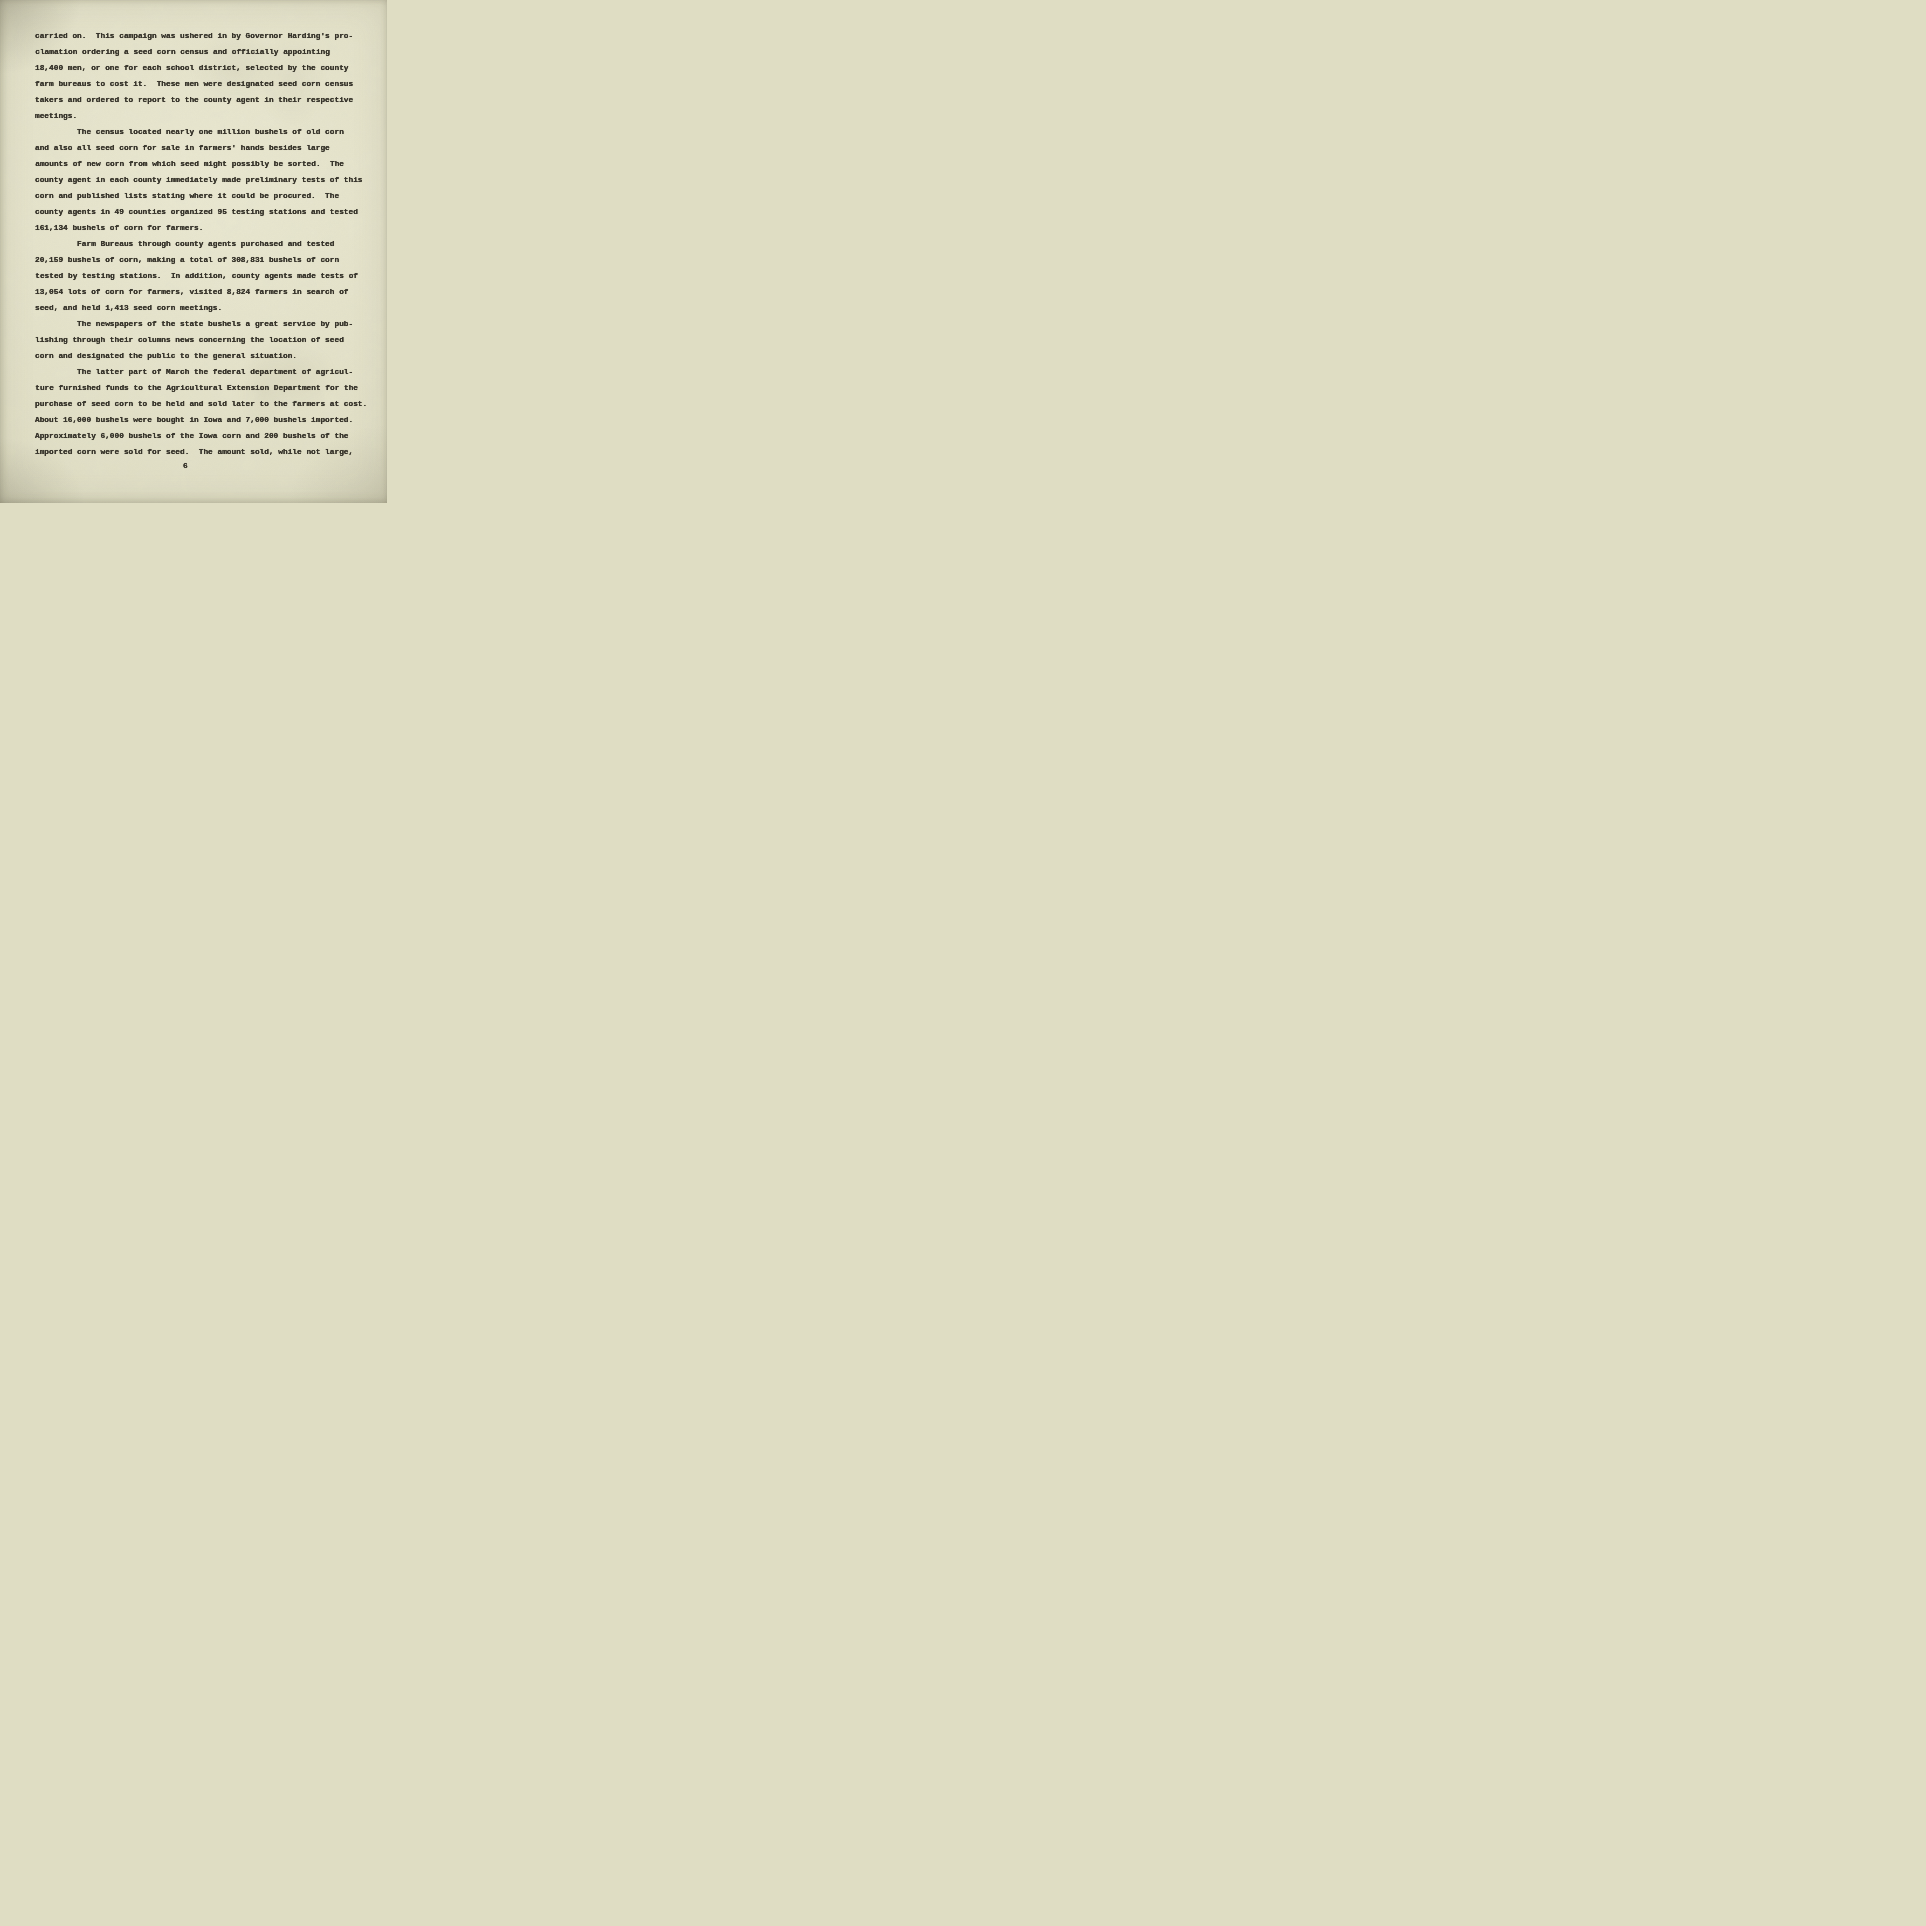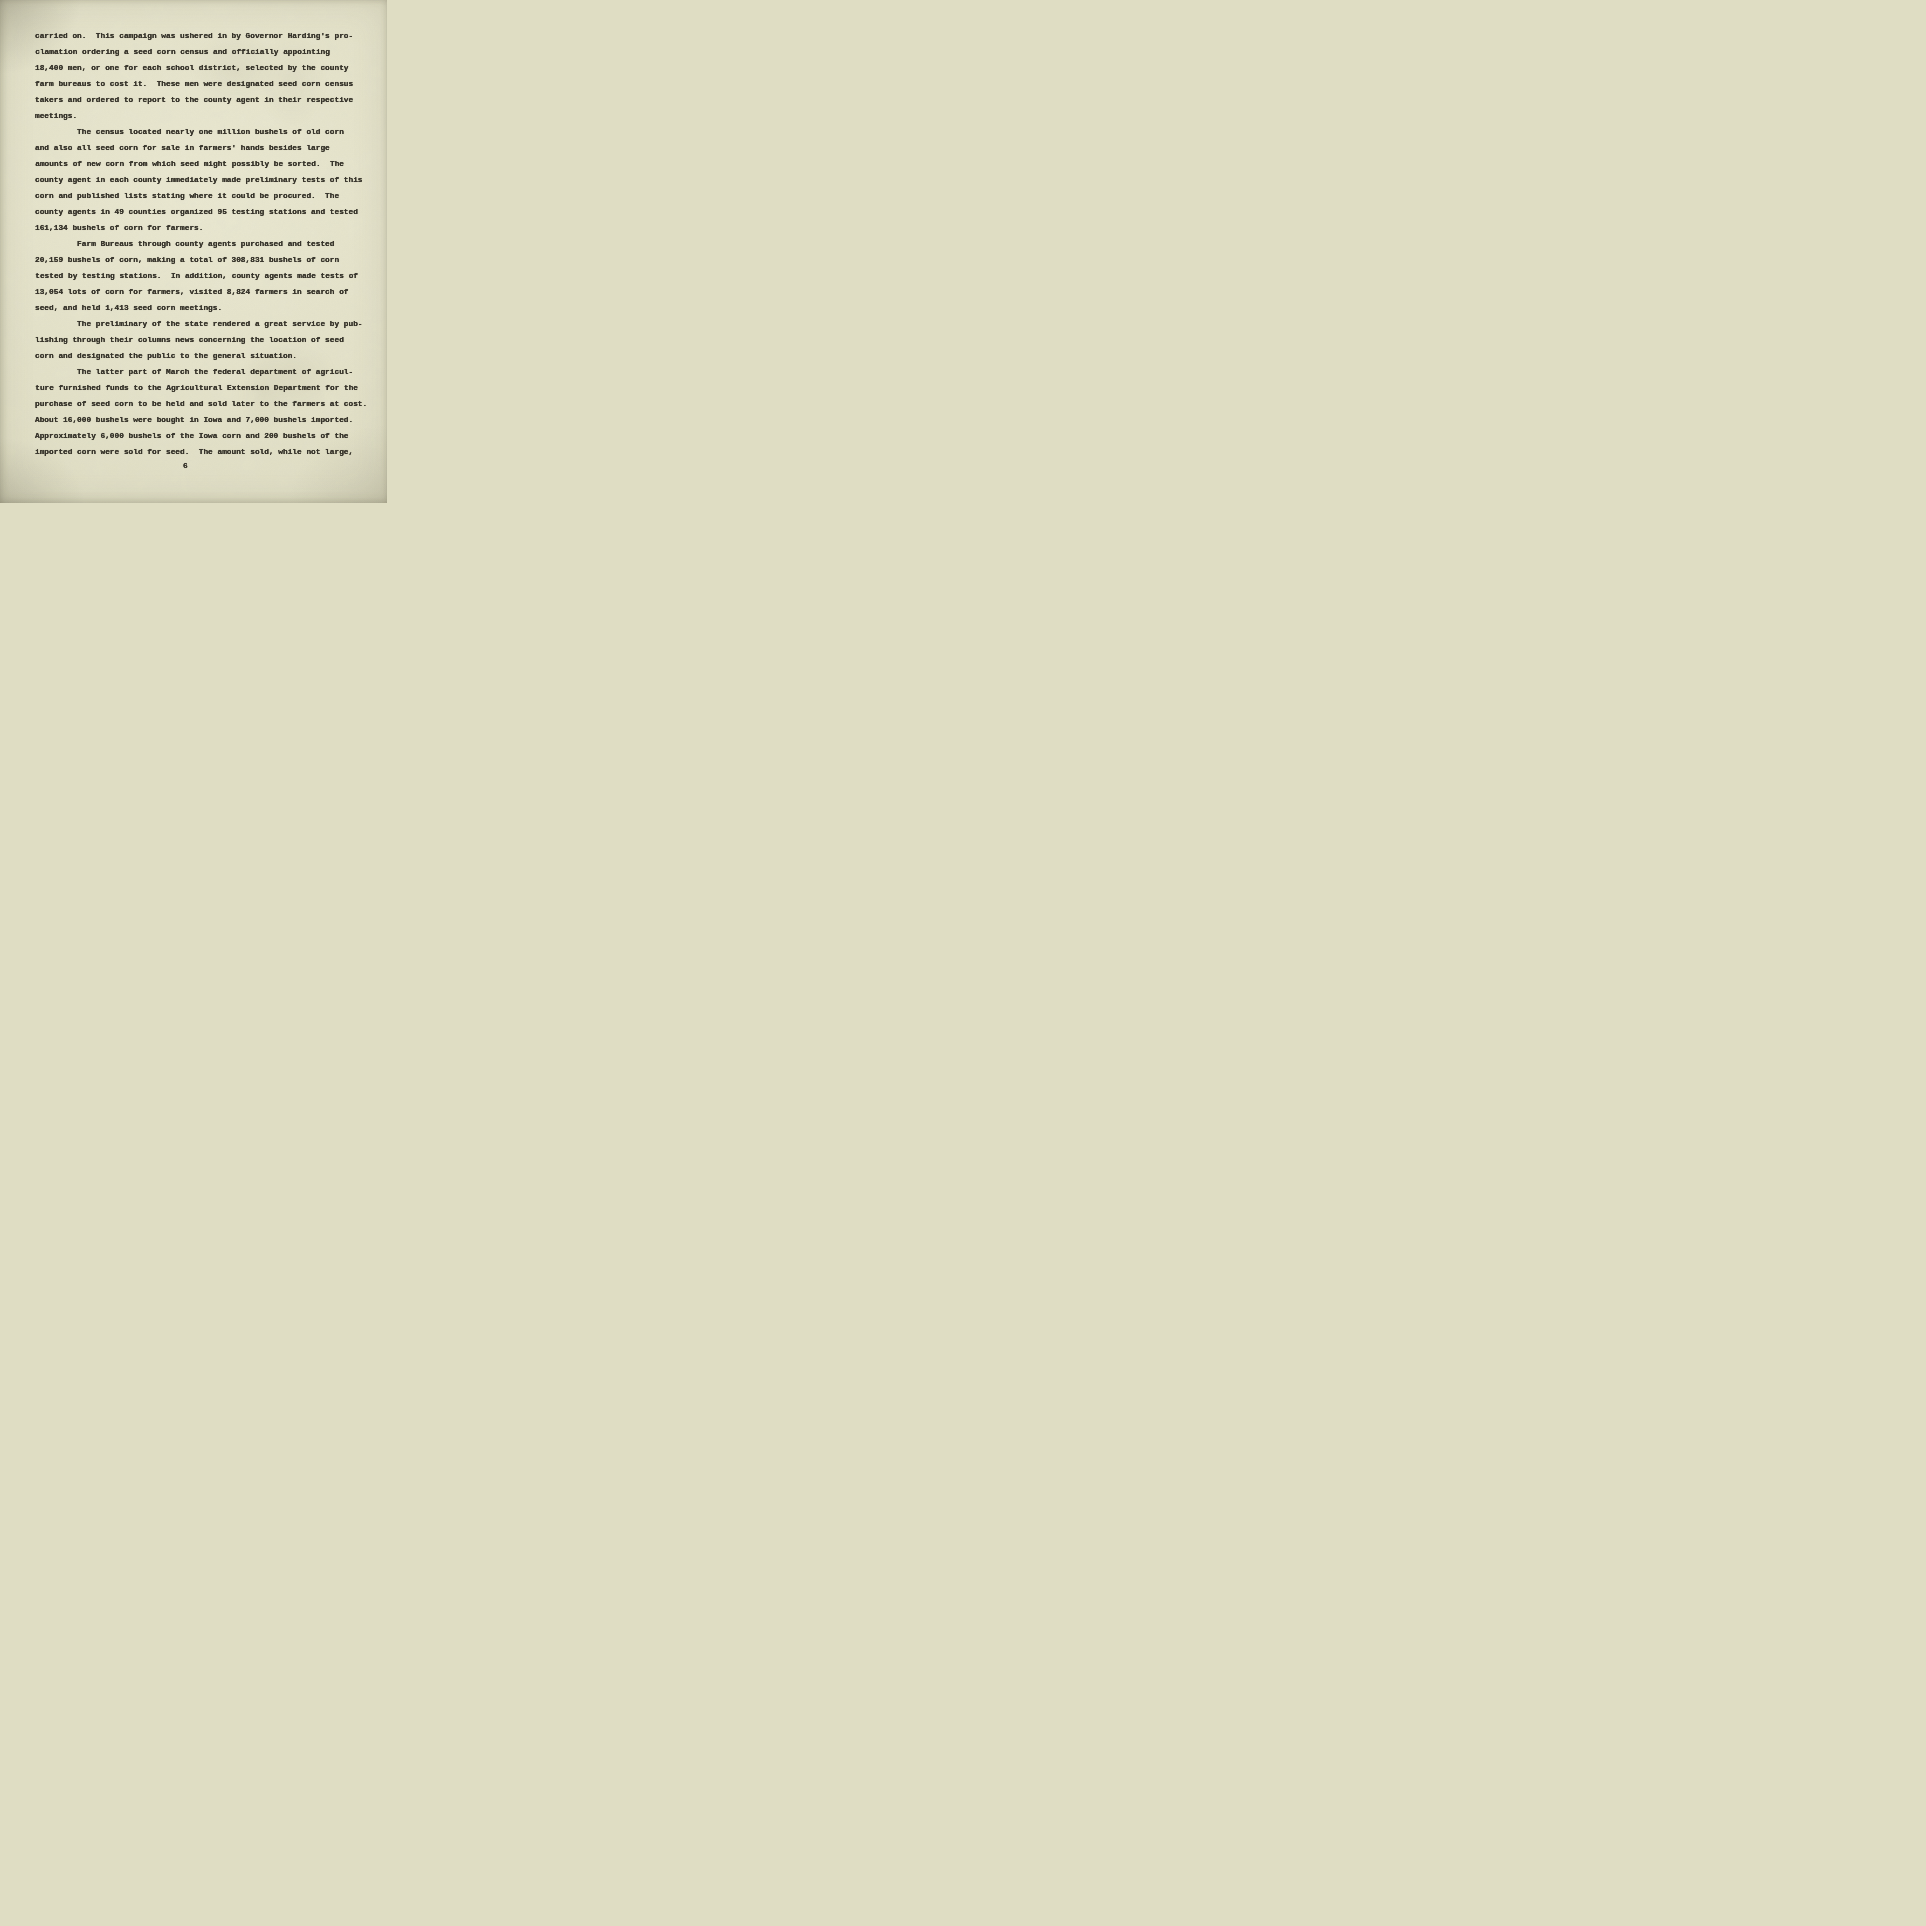--- a/index.html
+++ b/index.html
@@ -146,21 +146,21 @@
       <div class="line">amounts of new corn from which seed might possibly be sorted.  The</div>
       <div class="line">county agent in each county immediately made preliminary tests of this</div>
       <div class="line">corn and published lists stating where it could be procured.  The</div>
       <div class="line">county agents in 49 counties organized 95 testing stations and tested</div>
       <div class="line">161,134 bushels of corn for farmers.</div>
       <div class="line">         Farm Bureaus through county agents purchased and tested</div>
       <div class="line">20,159 bushels of corn, making a total of 308,831 bushels of corn</div>
       <div class="line">tested by testing stations.  In addition, county agents made tests of</div>
       <div class="line">13,054 lots of corn for farmers, visited 8,824 farmers in search of</div>
       <div class="line">seed, and held 1,413 seed corn meetings.</div>
-      <div class="line">         The preliminary of the state rendered a great service by pub-</div>
+      <div class="line">         The newspapers of the state bushels a great service by pub-</div>
       <div class="line">lishing through their columns news concerning the location of seed</div>
       <div class="line">corn and designated the public to the general situation.</div>
       <div class="line">         The latter part of March the federal department of agricul-</div>
       <div class="line">ture furnished funds to the Agricultural Extension Department for the</div>
       <div class="line">purchase of seed corn to be held and sold later to the farmers at cost.</div>
       <div class="line">About 16,000 bushels were bought in Iowa and 7,000 bushels imported.</div>
       <div class="line">Approximately 6,000 bushels of the Iowa corn and 200 bushels of the</div>
       <div class="line">imported corn were sold for seed.  The amount sold, while not large,</div>
     </div>
 

